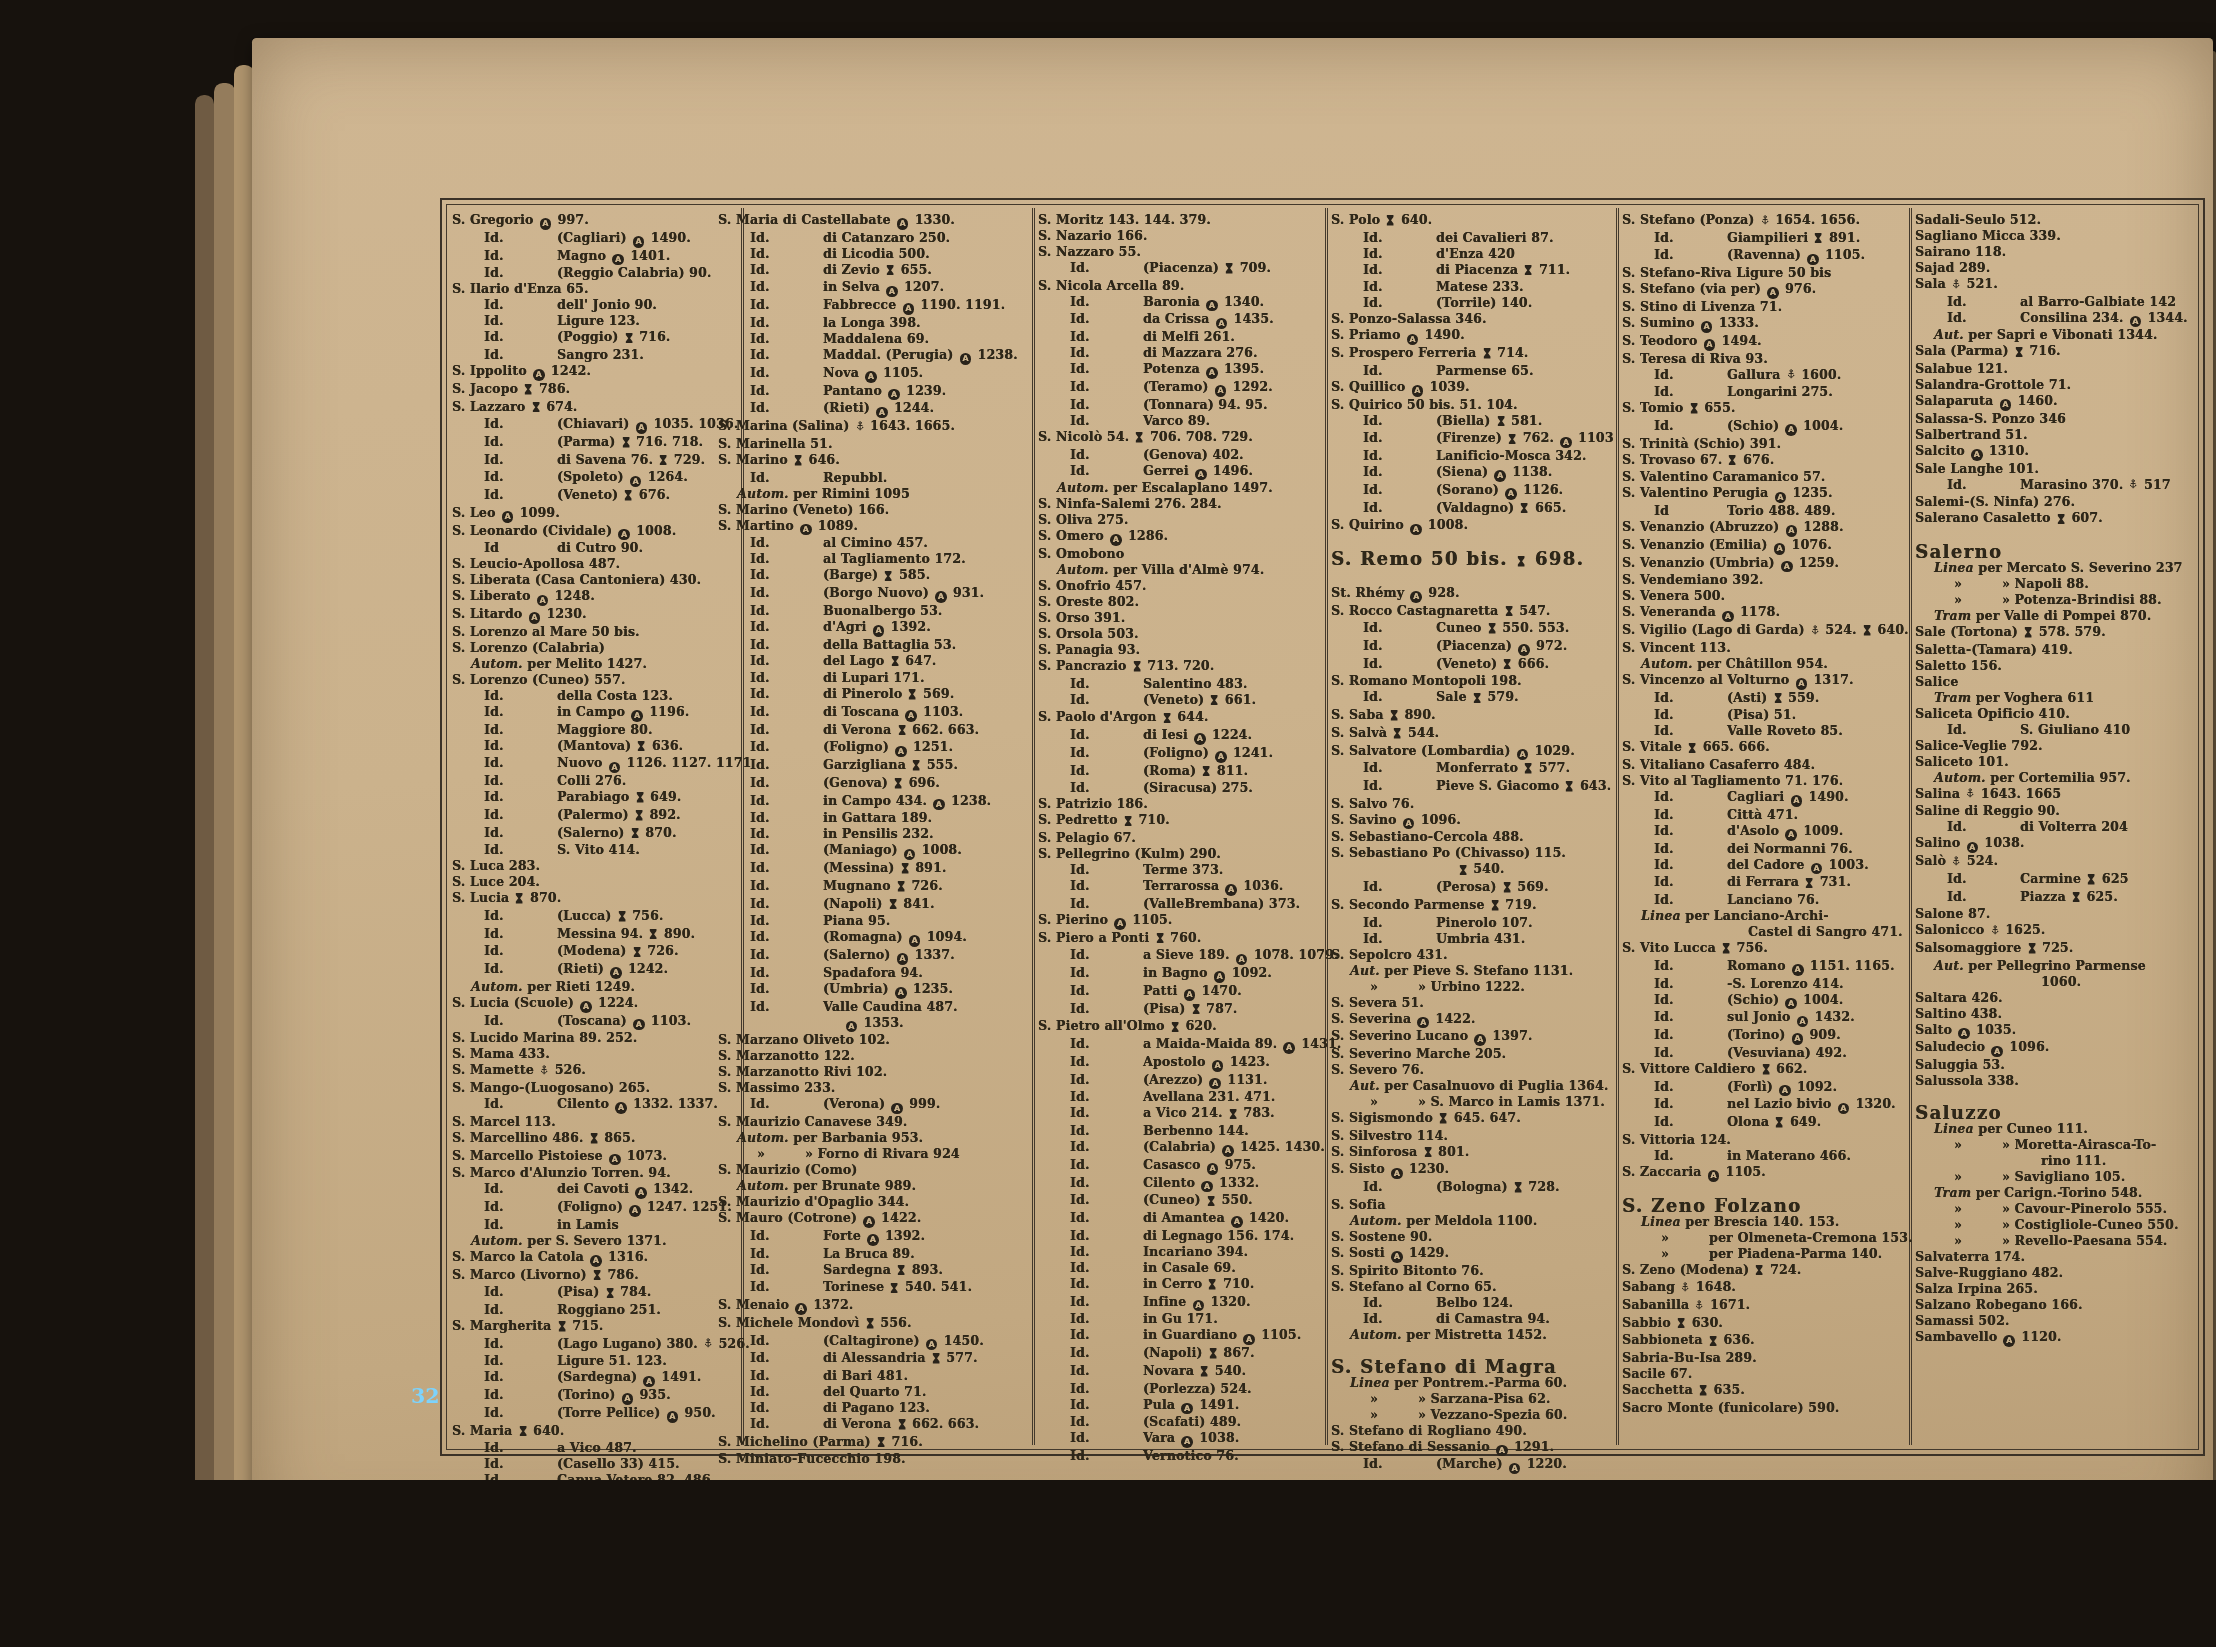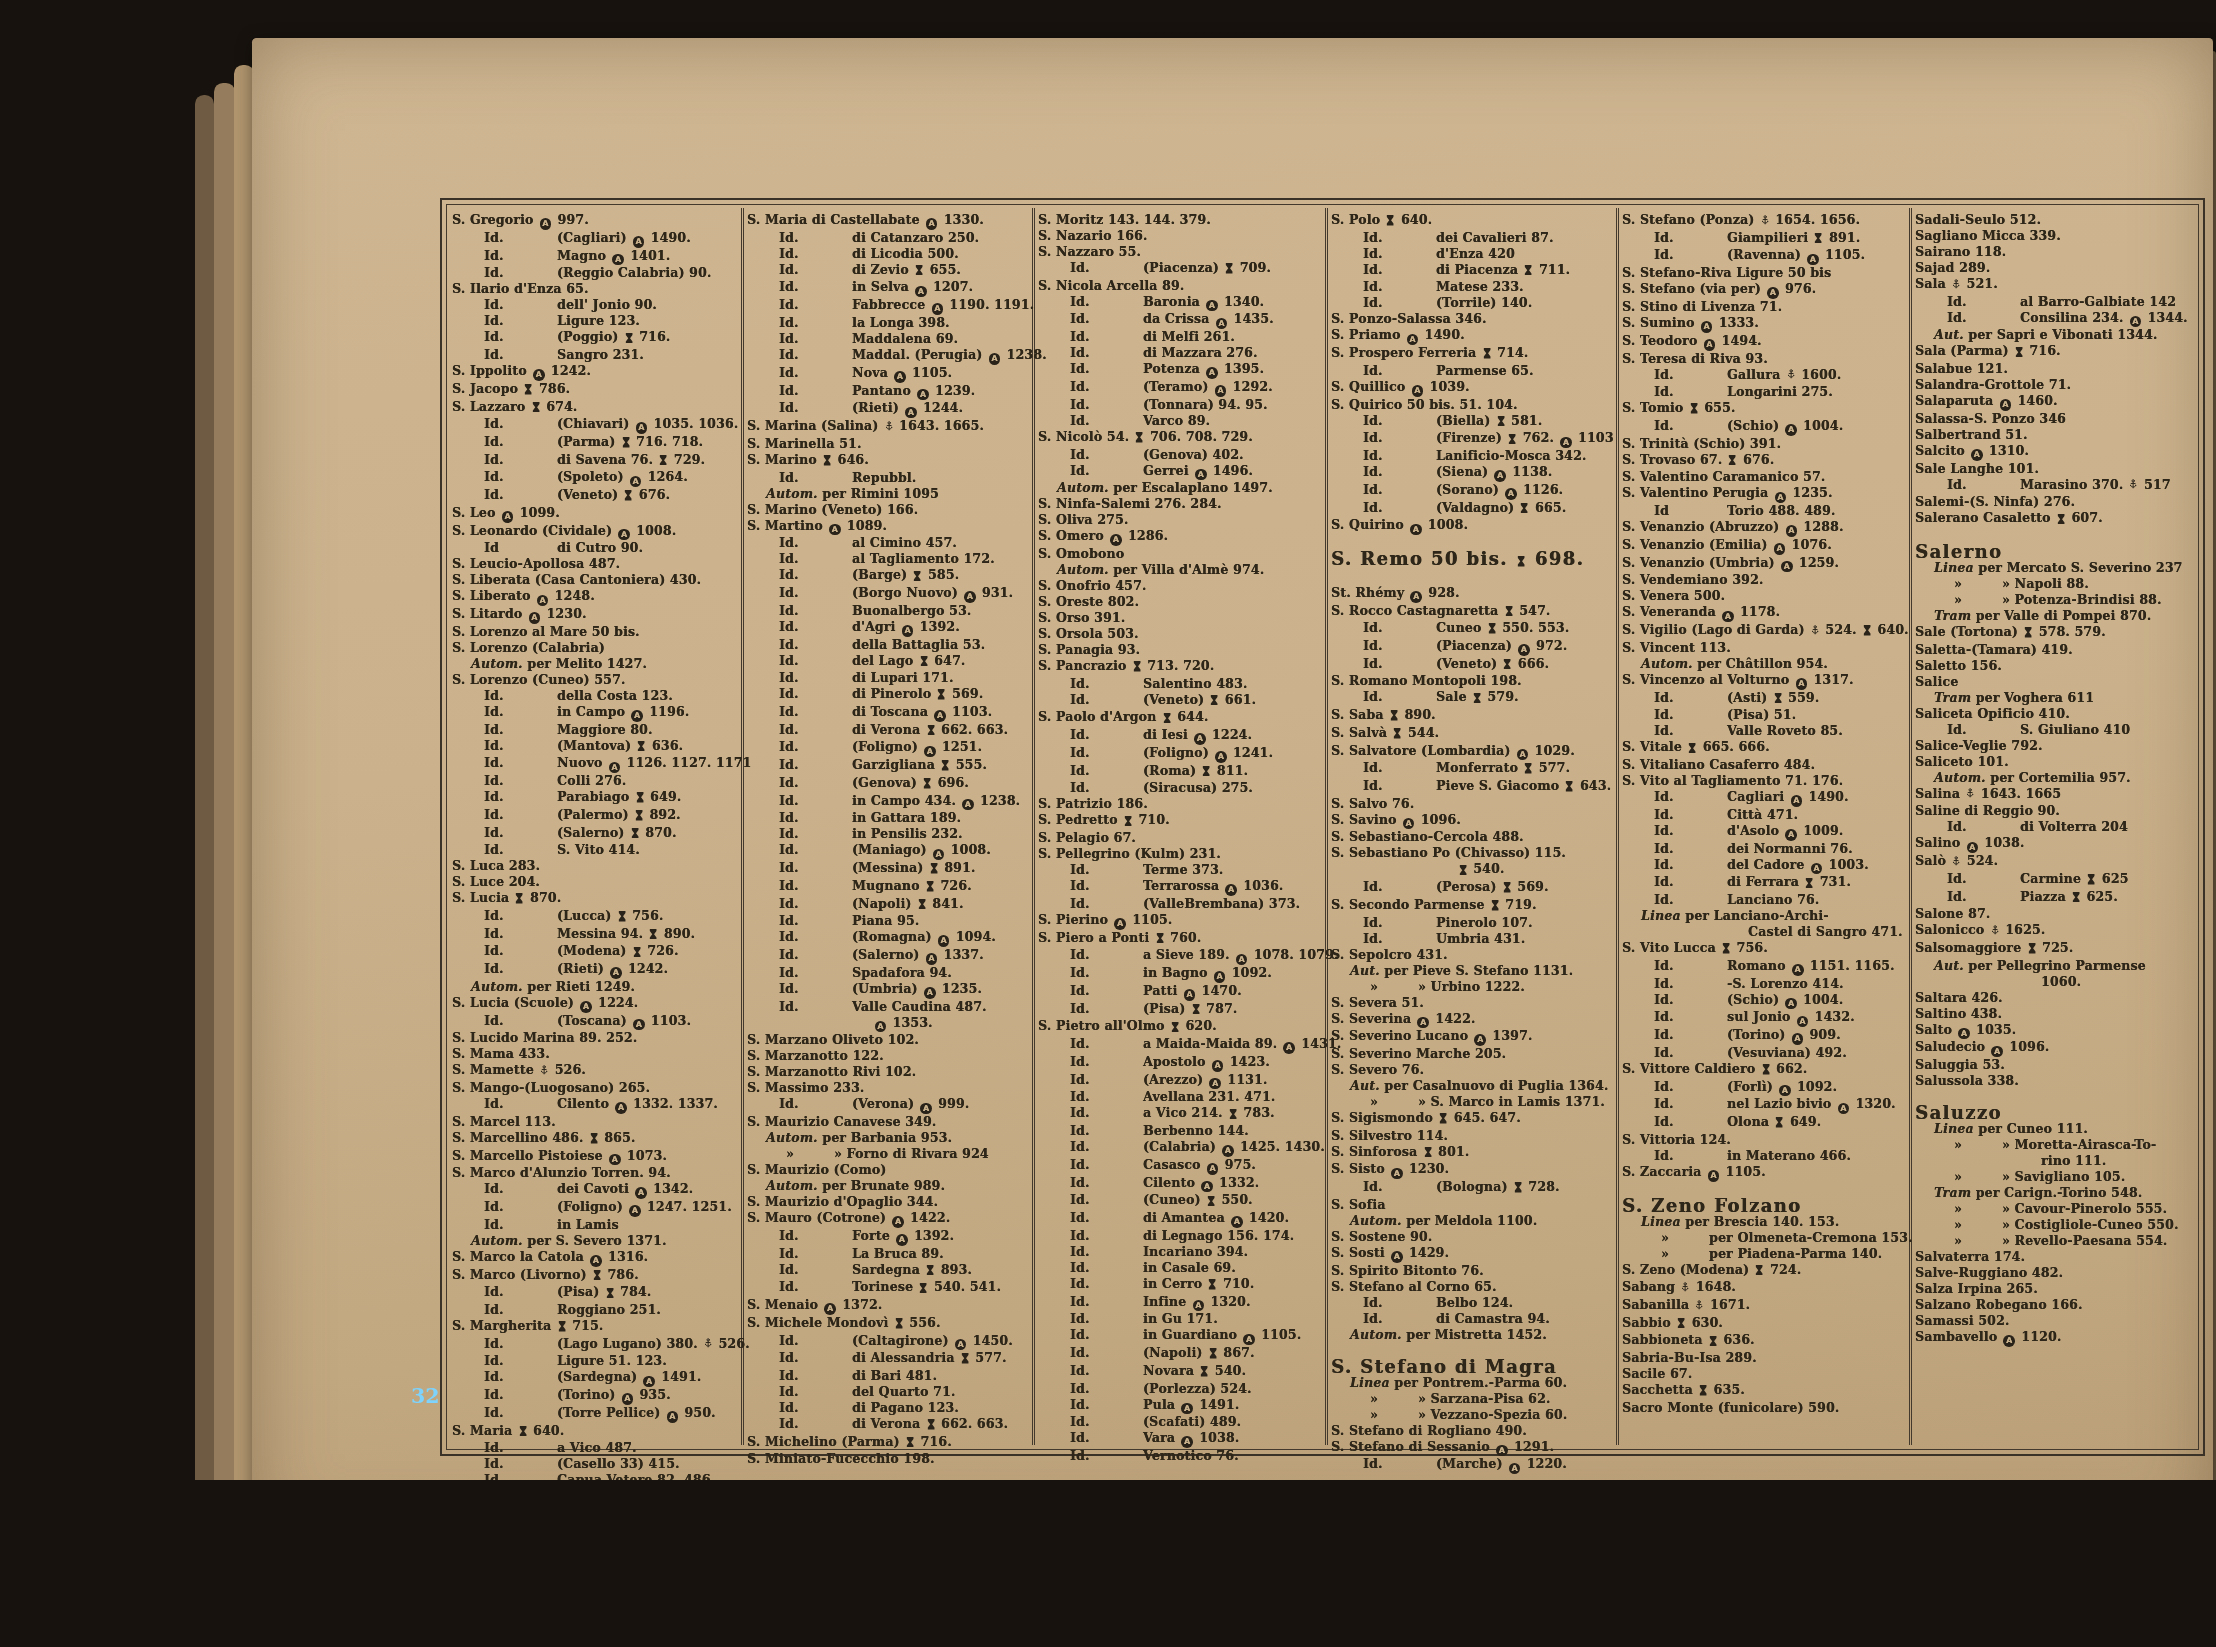--- a/index.html
+++ b/index.html
@@ -22,21 +22,21 @@
   #frame{position:absolute;left:440px;top:198px;width:1765px;height:1258px;
          border:2.8px solid #3b3227;box-sizing:border-box;}
   #frame::after{content:"";position:absolute;inset:3.9px;border:1.1px solid #43392c;}
   .divider{position:absolute;top:208px;height:1237px;width:3.3px;
            border-left:1.7px solid #43392c;border-right:0.6px solid #43392c;box-sizing:border-box;}
   #div1{left:741px}#div2{left:1032px}#div3{left:1325px}#div4{left:1616px}#div5{left:1909px}
   
   .col{position:absolute;top:212px;width:281px;height:1238px;overflow:visible;
        font-size:12.5px;line-height:16px;font-weight:700;color:#2e2719;
        letter-spacing:0.2px;text-shadow:0.2px 0 0 currentColor;}
-  #col1{left:452px}#col2{left:747px}#col3{left:1038px}#col4{left:1331px}#col5{left:1622px}#col6{left:1915px}
+  #col1{left:452px}#col2{left:718px}#col3{left:1038px}#col4{left:1331px}#col5{left:1622px}#col6{left:1915px}
   .line{white-space:nowrap;}
   .blank{height:16px;}
   .ind1{padding-left:32px;}
   .idcell{display:inline-block;width:73px;}
   .ind2{padding-left:19px;}
   .ind3{padding-left:39px;}
   .bul{display:inline-block;width:48px;}
   .ind4{padding-left:126px;}
   .hdr{font-size:18px;letter-spacing:1.4px;text-shadow:0.4px 0 0 currentColor;}
   em{}
@@ -360,21 +360,21 @@
       <div class="line ind1"><span class="idcell">Id.</span>(Foligno) <span class="ico a">A</span> 1241.</div>
       <div class="line ind1"><span class="idcell">Id.</span>(Roma) <span class="ico t"><svg viewBox="0 0 14 19">
             <path d="M1 0h12v3.5L8.7 9.5l4.3 6V19H1v-3.5l4.3-6L1 3.5z"></path>
           </svg></span> 811.</div>
       <div class="line ind1"><span class="idcell">Id.</span>(Siracusa) 275.</div>
       <div class="line ind0">S. Patrizio 186.</div>
       <div class="line ind0">S. Pedretto <span class="ico t"><svg viewBox="0 0 14 19">
             <path d="M1 0h12v3.5L8.7 9.5l4.3 6V19H1v-3.5l4.3-6L1 3.5z"></path>
           </svg></span> 710.</div>
       <div class="line ind0">S. Pelagio 67.</div>
-      <div class="line ind0">S. Pellegrino (Kulm) 231.</div>
+      <div class="line ind0">S. Pellegrino (Kulm) 290.</div>
       <div class="line ind1"><span class="idcell">Id.</span>Terme 373.</div>
       <div class="line ind1"><span class="idcell">Id.</span>Terrarossa <span class="ico a">A</span> 1036.</div>
       <div class="line ind1"><span class="idcell">Id.</span>(ValleBrembana) 373.</div>
       <div class="line ind0">S. Pierino <span class="ico a">A</span> 1105.</div>
       <div class="line ind0">S. Piero a Ponti <span class="ico t"><svg viewBox="0 0 14 19">
             <path d="M1 0h12v3.5L8.7 9.5l4.3 6V19H1v-3.5l4.3-6L1 3.5z"></path>
           </svg></span> 760.</div>
       <div class="line ind1"><span class="idcell">Id.</span>a Sieve 189. <span class="ico a">A</span> 1078. 1079.</div>
       <div class="line ind1"><span class="idcell">Id.</span>in Bagno <span class="ico a">A</span> 1092.</div>
       <div class="line ind1"><span class="idcell">Id.</span>Patti <span class="ico a">A</span> 1470.</div>

